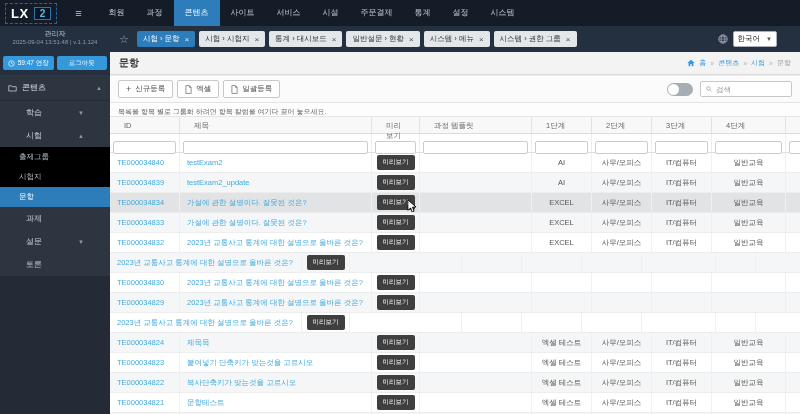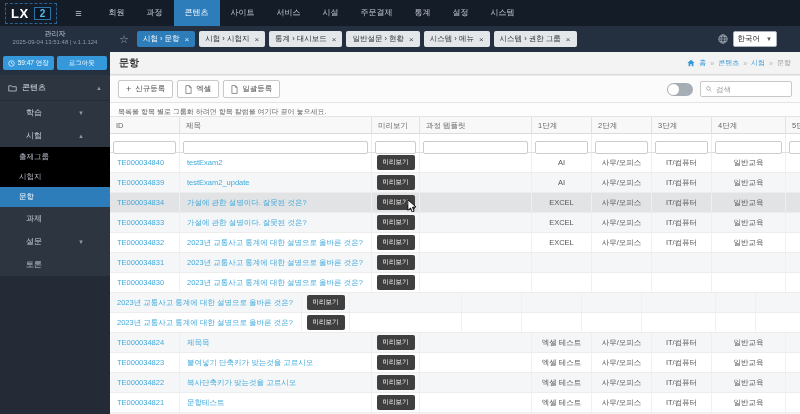--- a/index.html
+++ b/index.html
@@ -78,21 +78,21 @@
   .search-box input { border:none; outline:none; font-size:7.5px; width:70px; color:#333;
                       font-family:inherit; background:transparent; }
   .search-box input::placeholder { color:#999; }
 
   .hint-bar { border-top:1px solid #e4e4e4; border-bottom:1px solid #e4e4e4; background:#fdfdfd;
               font-size:7px; color:#5d5d5d; padding:4px 8px; height:15px; }
 
   
   .table { position:absolute; top:41px; left:0; right:0; bottom:0; overflow:hidden; background:#fff; }
   .thead, .tfilter, .tr { display:flex; width:716px; }
-  .th { font-size:7.5px; color:#666; padding:4px 6px; border-right:1px solid #e2e2e2;
+  .th { font-size:7.5px; color:#666; padding:4px 14px; border-right:1px solid #e2e2e2;
         border-bottom:1px solid #dcdcdc; background:#f8f8f8; height:17px; flex-shrink:0; cursor:pointer; }
   .tfilter { border-bottom:1px solid #e0e0e0; background:#fff; height:19px; }
   .fc { flex-shrink:0; border-right:1px solid #eee; padding:2px 3px; }
   .fc input { width:100%; height:13px; border:1px solid #ccc; border-radius:2px;
               font-size:7px; padding:0 3px; outline:none; font-family:inherit; }
   .tr { height:20px; border-bottom:1px solid #ededed; background:#fff; }
   .tr.stripe { background:#f5f6f7; }
   .tr.highlight { background:#e2e3e5; }
   .td { flex-shrink:0; display:flex; align-items:center; justify-content:center;
         font-size:7.5px; color:#555; border-right:1px solid #f0f0f0; overflow:hidden; white-space:nowrap; }
@@ -407,23 +407,20 @@
 
     </div>
     <div class="td c-template"></div>
     <div class="td c-s1">EXCEL</div>
     <div class="td c-s2">사무/오피스</div>
     <div class="td c-s3">IT/컴퓨터</div>
     <div class="td c-s4">일반교육</div>
     <div class="td c-s5"></div>
   </div>
           <div class="tr stripe">
-    <div class="td c-id left">
-              <a>TE000034831</a>
-            </div>
     <div class="td c-title left">
               <a>2023년 교통사고 통계에 대한 설명으로 올바른 것은?</a>
             </div>
     <div class="td c-preview">
       <button class="preview-btn">
         <span>미리보기</span>
       </button>
 
     </div>
     <div class="td c-template"></div>
@@ -447,20 +444,23 @@
 
     </div>
     <div class="td c-template"></div>
     <div class="td c-s1"></div>
     <div class="td c-s2"></div>
     <div class="td c-s3"></div>
     <div class="td c-s4"></div>
     <div class="td c-s5"></div>
   </div>
           <div class="tr stripe">
+    <div class="td c-id left">
+              <a>TE000034829</a>
+            </div>
     <div class="td c-title left">
               <a>2023년 교통사고 통계에 대한 설명으로 올바른 것은?</a>
             </div>
     <div class="td c-preview">
       <button class="preview-btn">
         <span>미리보기</span>
       </button>
 
     </div>
     <div class="td c-template"></div>

